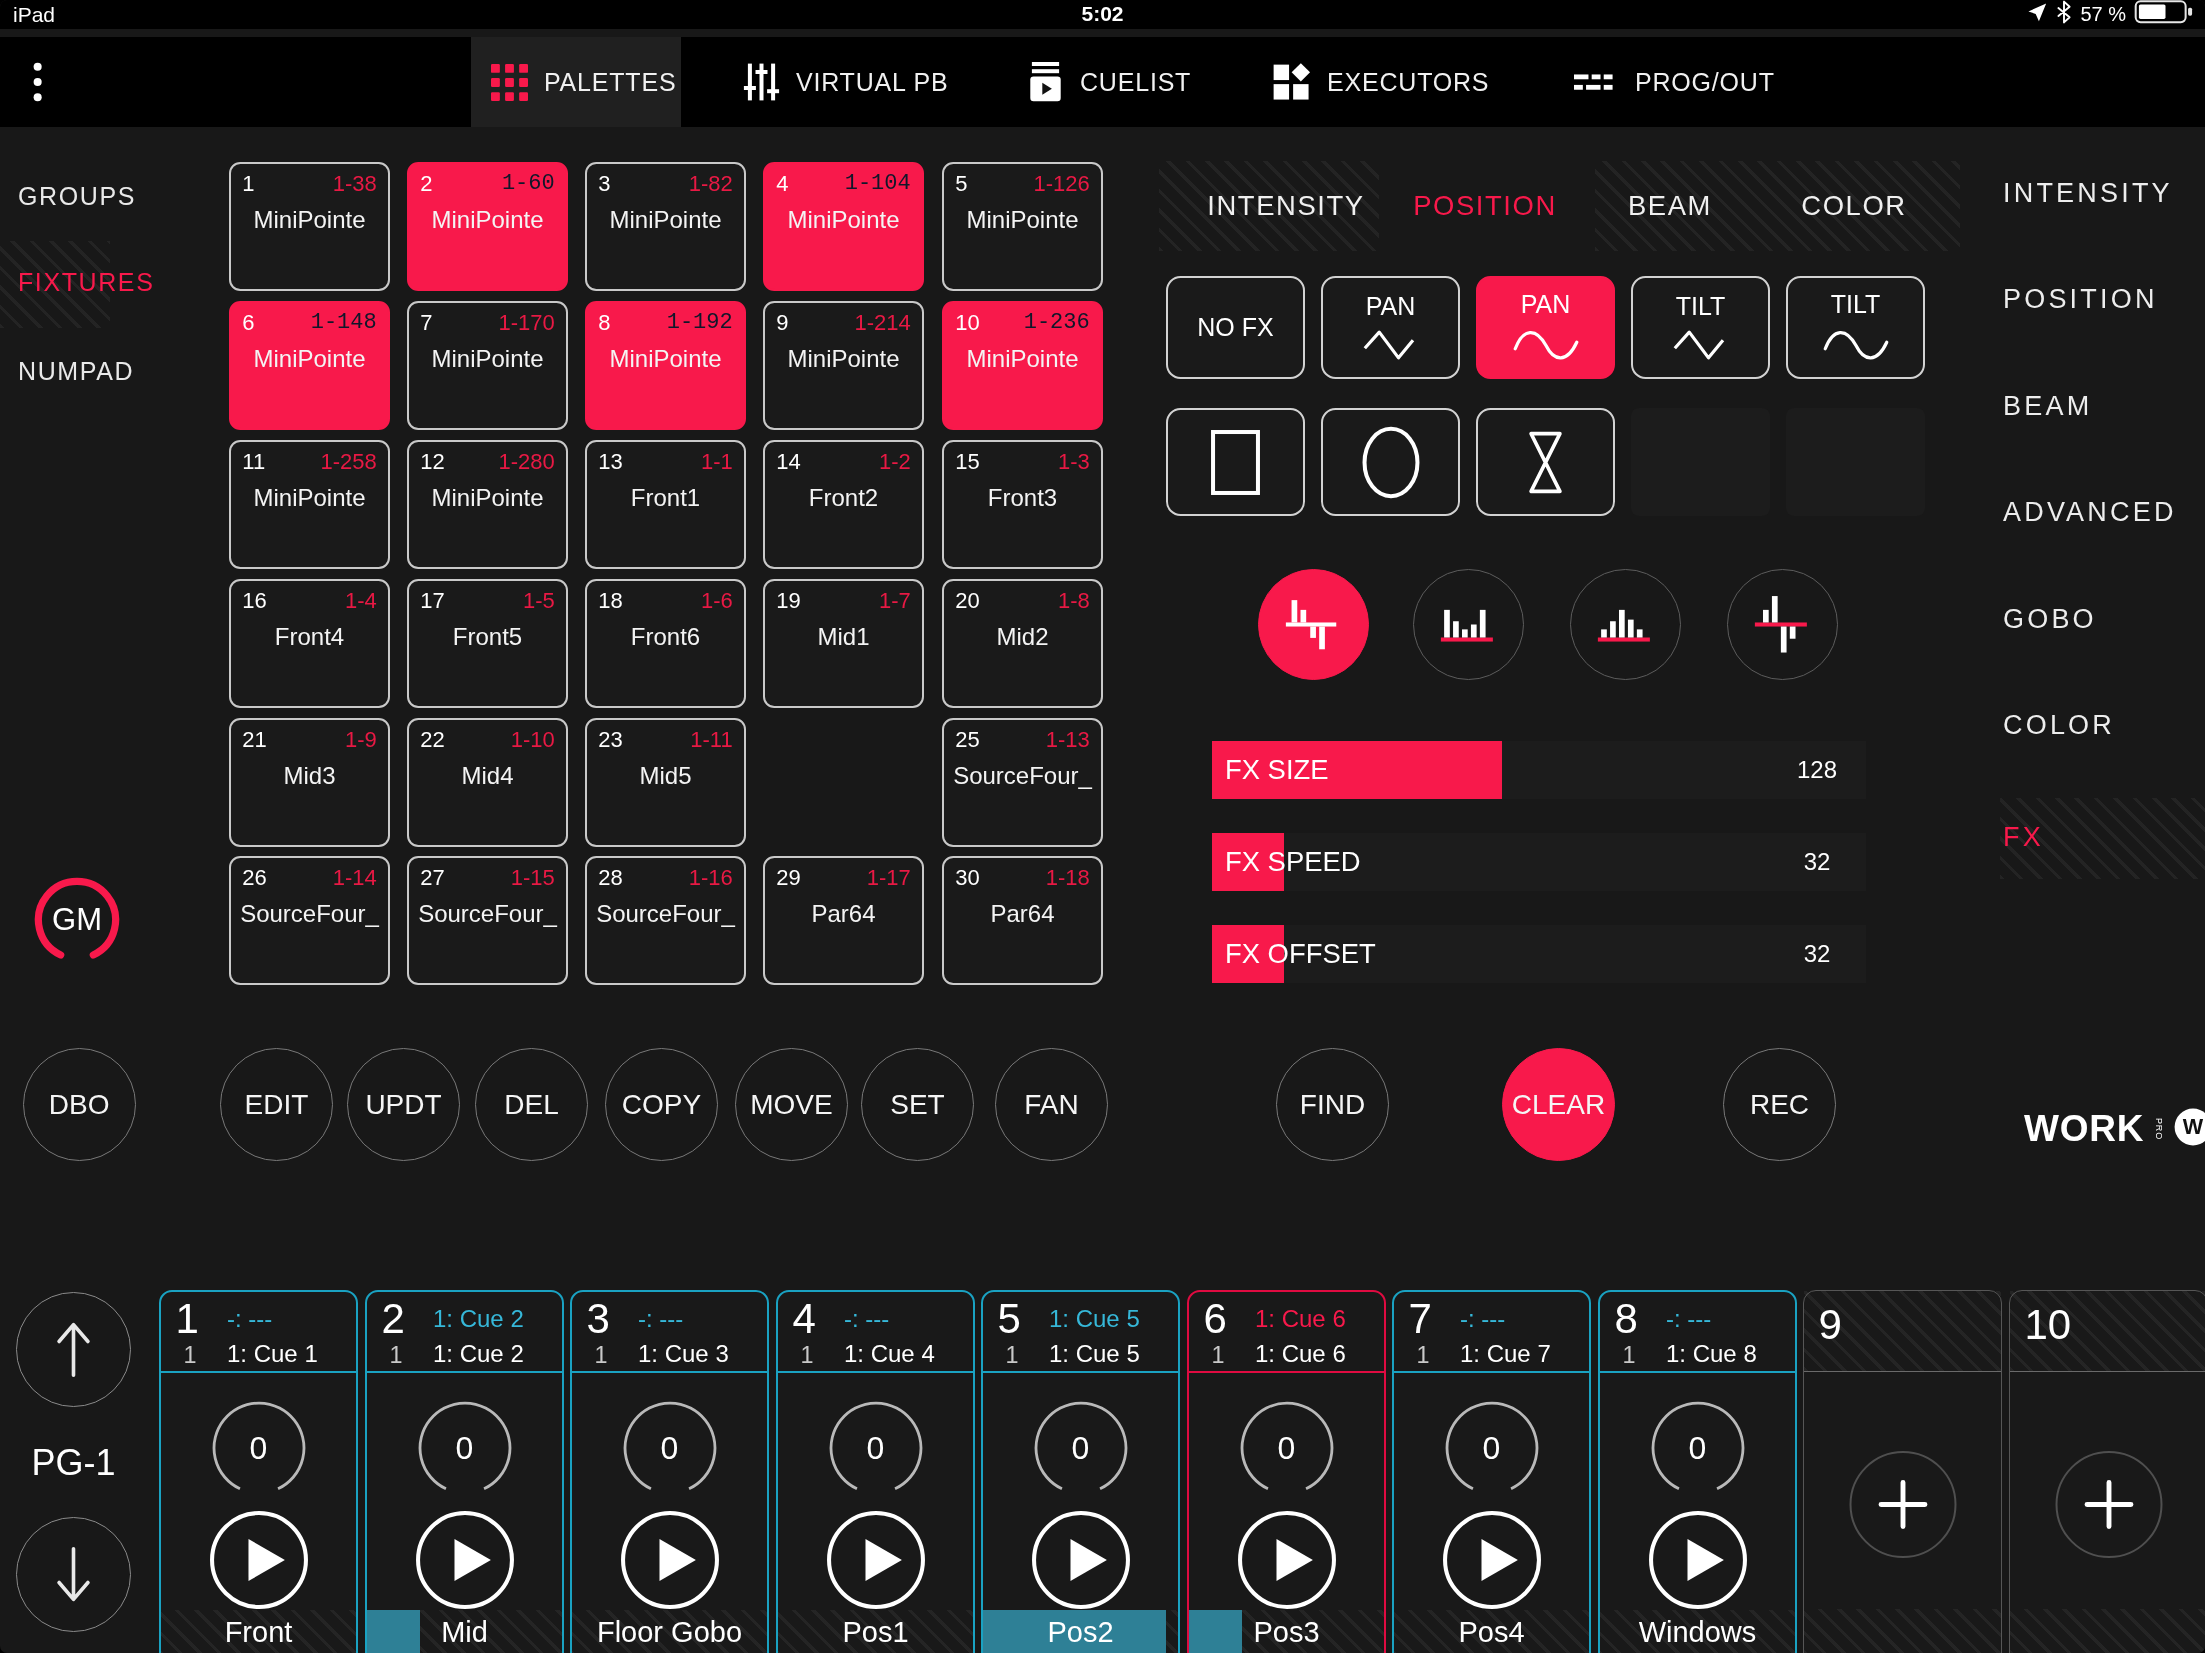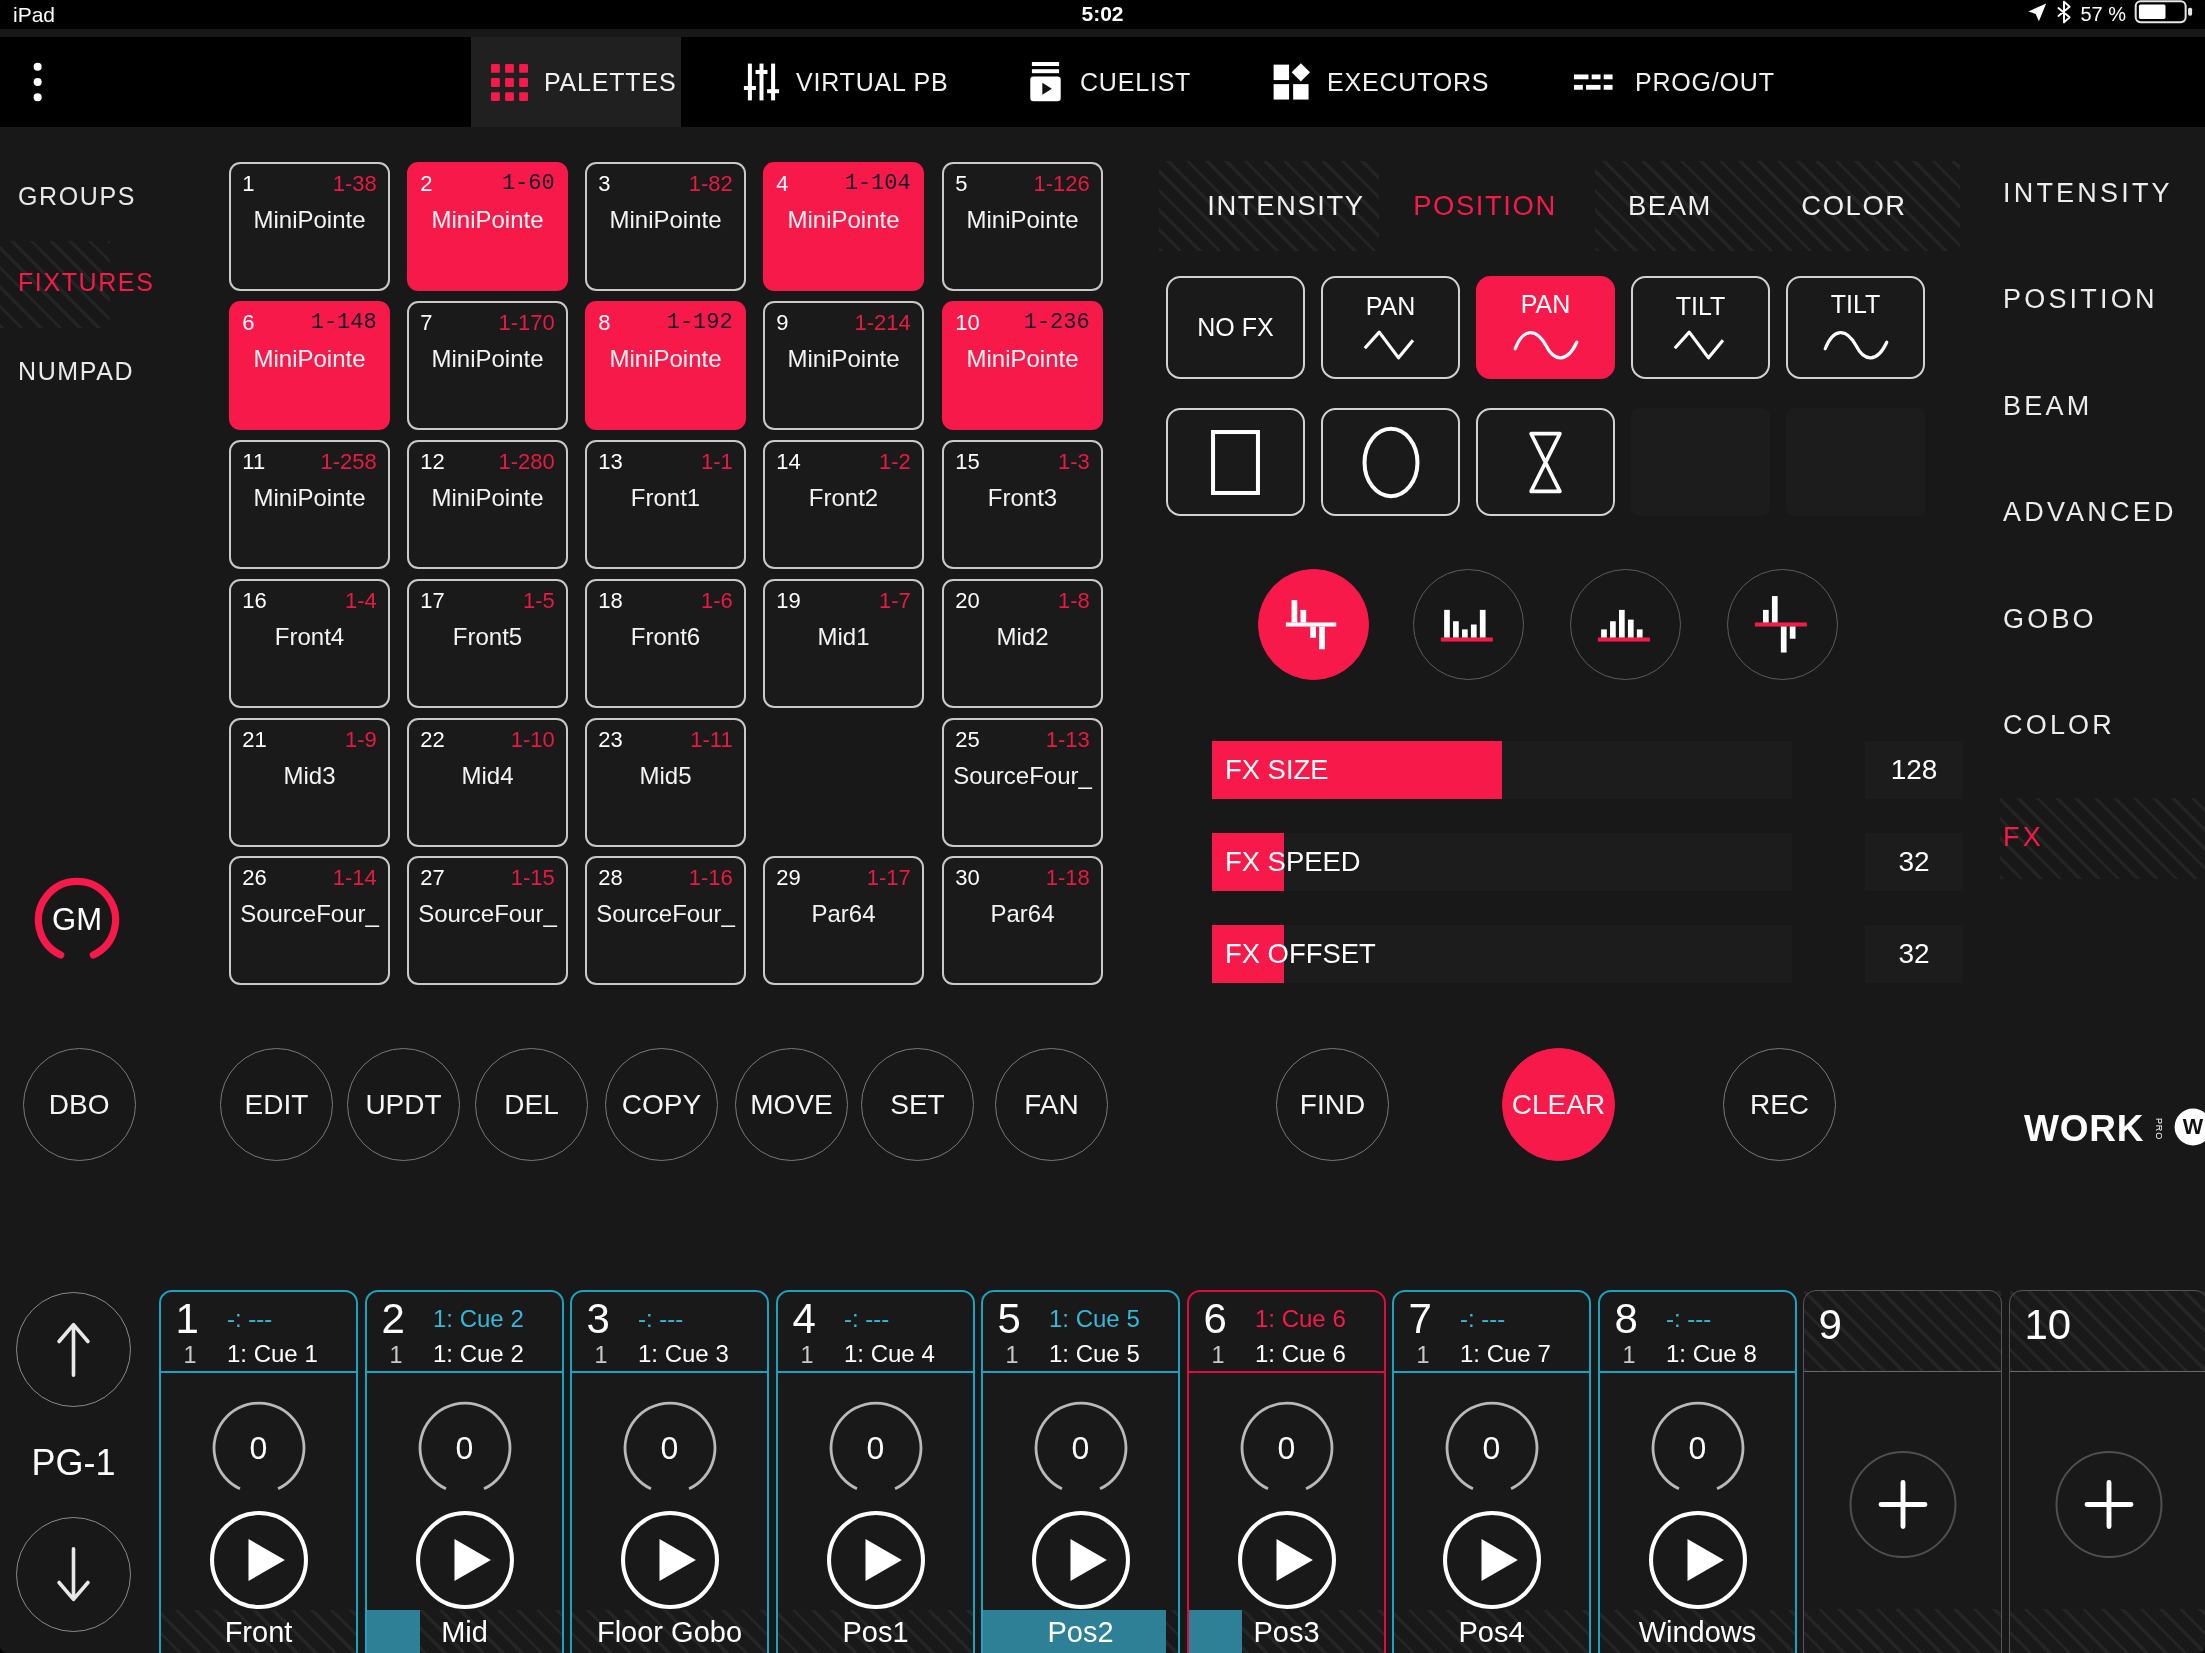--- a/index.html
+++ b/index.html
@@ -39,22 +39,22 @@
          display:flex;flex-direction:column;align-items:center;justify-content:center;gap:6.5px;cursor:pointer;background:#1a1a1a;}
   .fxbtn.sel{background:#f8194b;border-color:#f8194b;}
   .fxbtn .flbl{font-size:25px;color:#fff;}
   .fxbtn.ph{border:none;border-radius:8px;background:#1c1c1c;cursor:default;}
   .curve{position:absolute;width:111px;height:111px;border-radius:50%;border:1.6px solid #5c5c5c;box-sizing:border-box;
          display:flex;align-items:center;justify-content:center;cursor:pointer;background:transparent;}
   .curve.sel{background:#f8194b;border-color:#f8194b;}
   .slider{position:absolute;left:1212px;width:580px;height:58px;background:#1c1c1c;}
   .slider .fill{position:absolute;left:0;top:0;height:100%;background:#f8194b;}
   .slider .slbl{position:absolute;left:13px;top:0;height:58px;display:flex;align-items:center;font-size:27.4px;color:#fff;z-index:2;}
-  .valbox{position:absolute;left:1865px;width:98px;height:58px;background:#1c1c1c;
-          display:flex;align-items:center;justify-content:center;font-size:28px;color:#fff;}
+  .valbox{position:absolute;left:1768px;width:98px;height:58px;background:#1c1c1c;
+          display:flex;align-items:center;justify-content:center;font-size:24px;color:#fff;}
   
   .rside-item{position:absolute;left:2003px;font-size:27px;letter-spacing:3.2px;color:#ededed;z-index:2;cursor:pointer;}
   .rside-item.active{color:#f8194b;}
   #fx-hatch{position:absolute;left:2000px;top:798px;width:205px;height:81px;z-index:1;}
   
   .actbtn{position:absolute;top:1048px;width:113px;height:113px;border-radius:50%;border:1.6px solid #787878;
           box-sizing:border-box;display:flex;align-items:center;justify-content:center;font-size:28px;color:#f5f5f5;cursor:pointer;background:transparent;}
   .actbtn.accent{background:#f8194b;border-color:#f8194b;}
   #logo{position:absolute;left:2024px;top:1107px;display:flex;align-items:center;gap:3.2px;}
   #logo .wtxt{font-size:37px;font-weight:800;letter-spacing:0.8px;color:#fff;}

